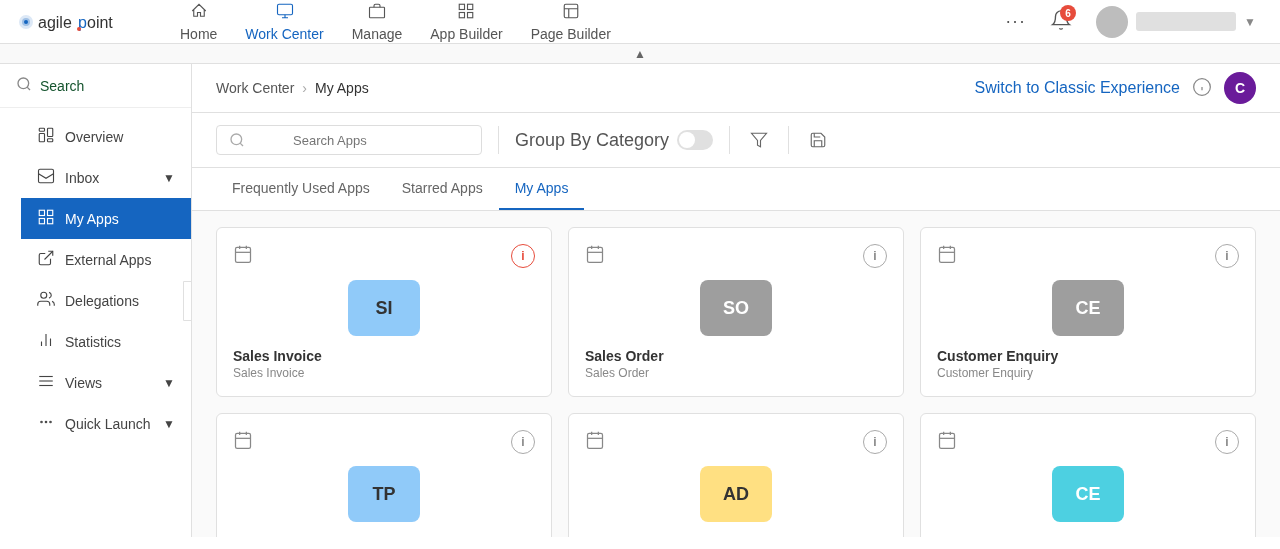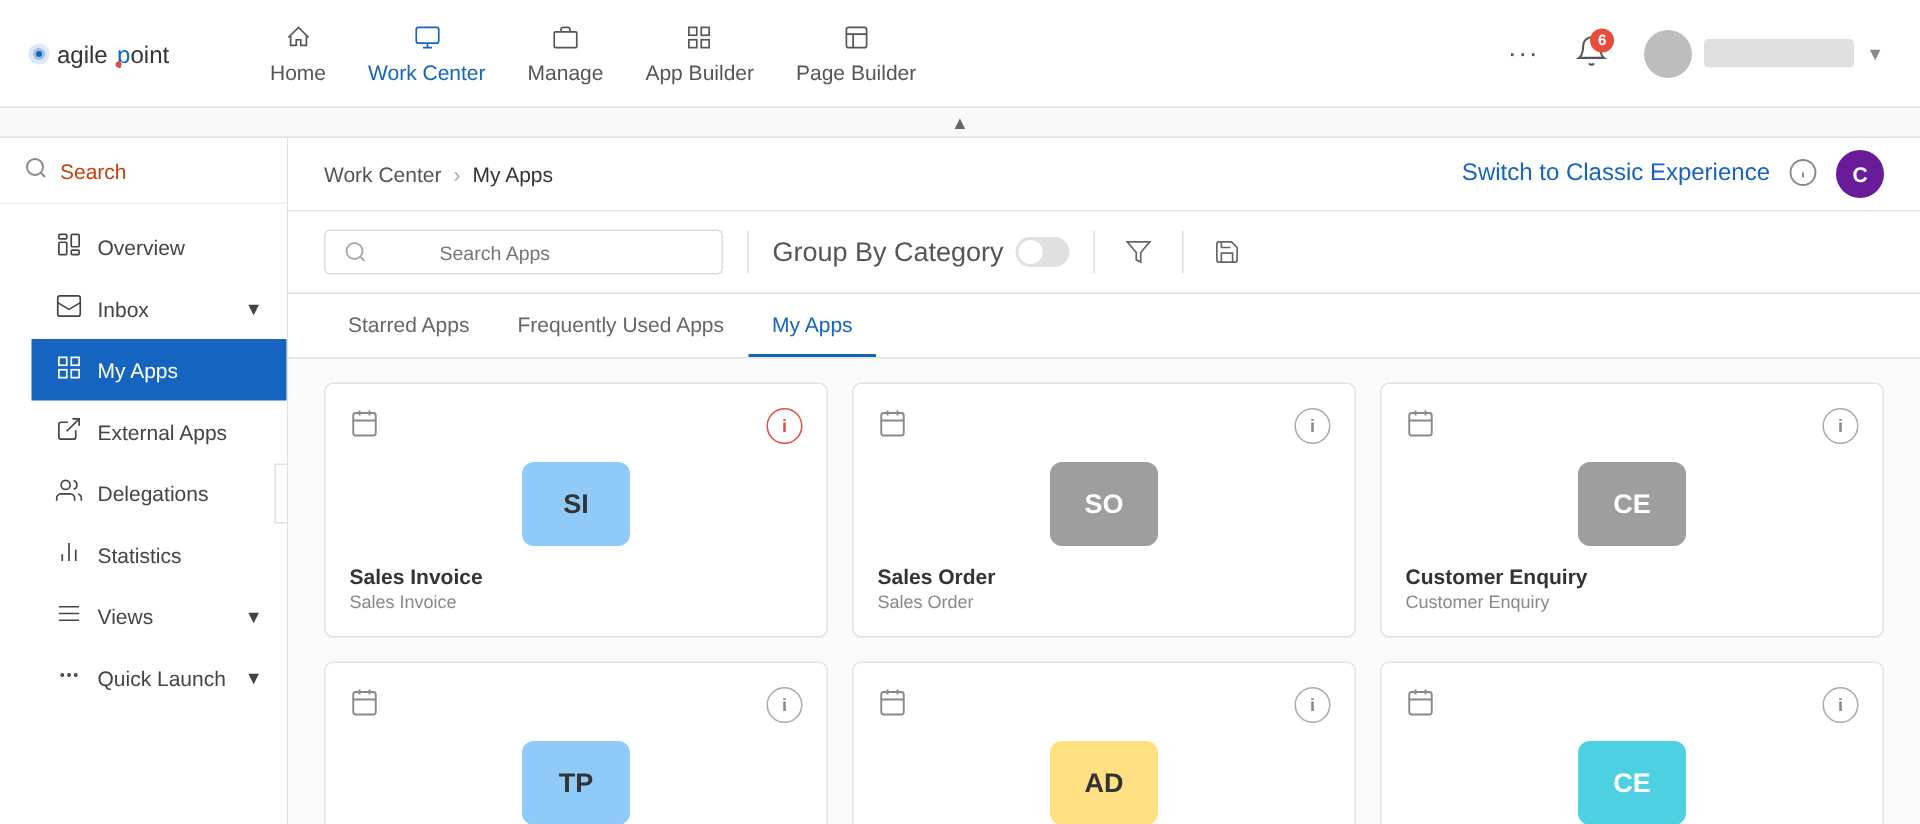--- a/index.html
+++ b/index.html
@@ -2,21 +2,21 @@
 <html><head>
   <meta charset="utf-8">
   <style>
     * { box-sizing: border-box; margin: 0; padding: 0; }
     body { font-family: 'Segoe UI', Arial, sans-serif; font-size: 14px; color: #333; background: #fff; overflow: hidden; }
 
     
     .top-nav {
       display: flex;
       align-items: center;
-      height: 72px;
+      height: 44px;
       background: #fff;
       border-bottom: 1px solid #e0e0e0;
       padding: 0 16px;
       gap: 8px;
       position: relative;
       z-index: 10;
     }
     .logo {
       display: flex;
       align-items: center;
@@ -125,21 +125,21 @@
     }
     .sidebar-search {
       display: flex;
       align-items: center;
       gap: 8px;
       padding: 12px 16px;
       border-bottom: 1px solid #eee;
       cursor: pointer;
     }
     .sidebar-search-icon { color: #888; }
-    .sidebar-search-text { color: #c2410c; font-size: 14px; }
+    .sidebar-search-text { color: #14532d; font-size: 14px; }
     .sidebar-nav {
       flex: 1;
       padding: 8px 0;
       margin-left: 21px;
     }
     .sidebar-item {
       display: flex;
       align-items: center;
       gap: 10px;
       padding: 10px 16px;
@@ -603,22 +603,22 @@
       <div class="toolbar-icon-btn">
         <svg width="18" height="18" viewBox="0 0 24 24" fill="none" stroke="#666" stroke-width="1.5">
             <path d="M19 21H5a2 2 0 01-2-2V5a2 2 0 012-2h11l5 5v11a2 2 0 01-2 2z"></path>
             <polyline points="17 21 17 13 7 13 7 21"></polyline>
             <polyline points="7 3 7 8 15 8"></polyline>
           </svg>
       </div>
     </div>
 
     <div class="apps-tabs">
+      <div class="tab-item">Frequently Used Apps</div>
       <div class="tab-item">Starred Apps</div>
-      <div class="tab-item">Frequently Used Apps</div>
       <div class="tab-item active">My Apps</div>
     </div>
 
     <div class="apps-grid-container">
       <div class="apps-grid" id="apps-grid">
           <div class="app-card">
       <div class="app-card-header">
         <span>
           <svg width="20" height="20" viewBox="0 0 24 24" fill="none" stroke="#888" stroke-width="1.5">
                   <rect x="3" y="4" width="18" height="18" rx="2"></rect>

